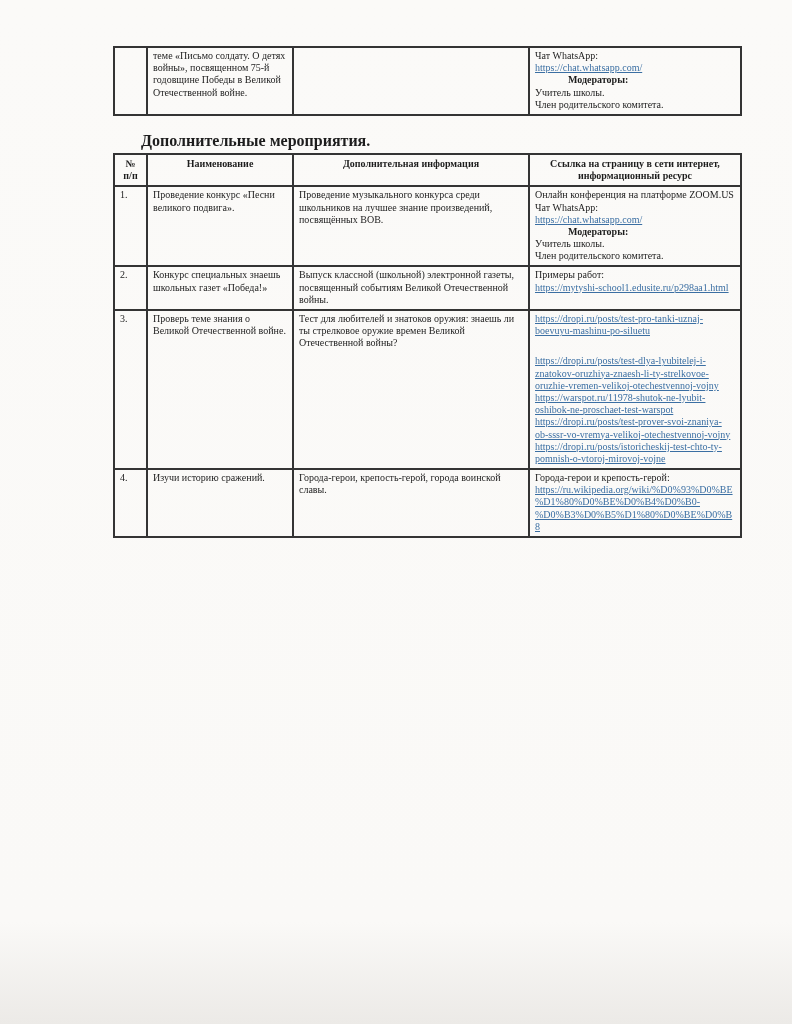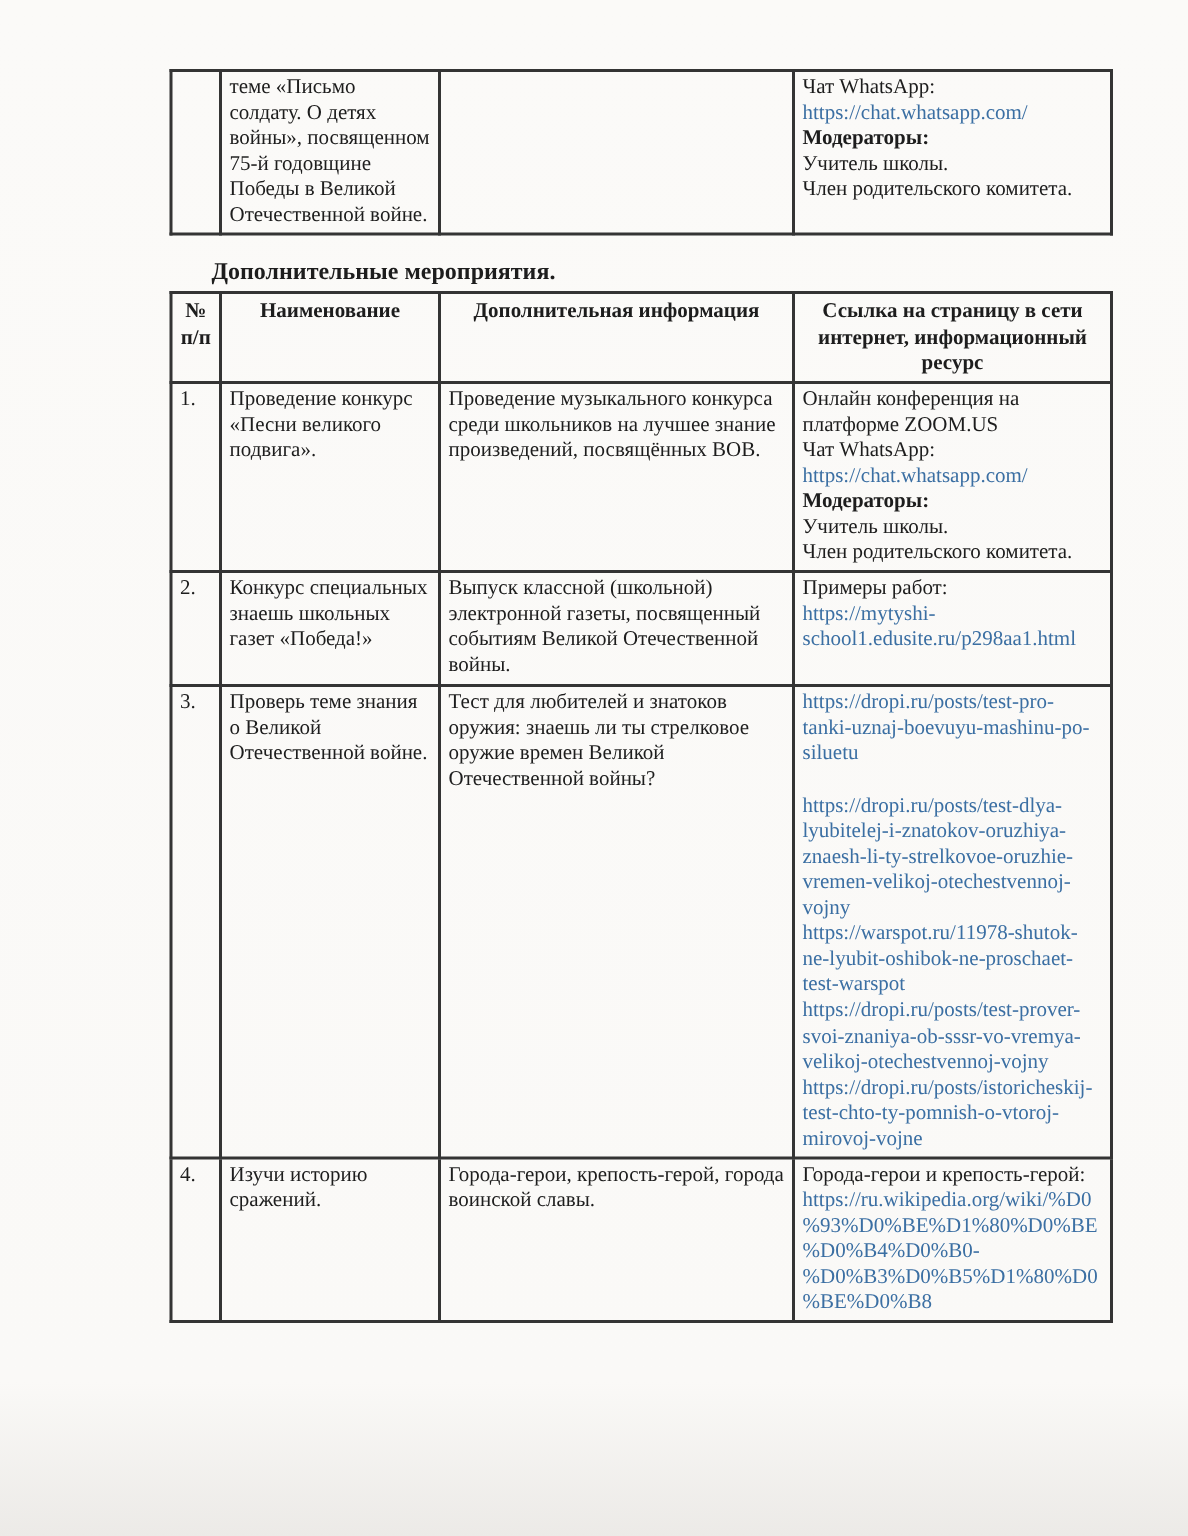--- a/index.html
+++ b/index.html
@@ -18,21 +18,21 @@
   }
   table.doc-table {
     border-collapse: collapse;
     table-layout: fixed;
     width: 627px;
   }
   .doc-table td, .doc-table th {
     border: 2px solid #343434;
     vertical-align: top;
     padding: 2px 5px 3px 5px;
-    font-size: 14px;
+    font-size: 10px;
     line-height: 1.22;
   }
   .doc-table th {
     text-align: center;
     font-weight: bold;
     padding-top: 3px;
   }
   .col-num  { width: 33px; }
   .col-name { width: 146px; }
   .col-info { width: 236px; }
@@ -47,24 +47,25 @@
   .subheading {
     font-weight: bold;
     font-size: 16px;
     line-height: 20px;
     margin-bottom: 2px;
     margin-left: 28px;
   }
   .res div { overflow-wrap: anywhere; }
   .res a {
     color: #3b6fa3;
+    text-decoration: underline;
     overflow-wrap: anywhere;
     cursor: pointer;
   }
-  .res .b { font-weight: bold; }
+  .res .b { font-weight: bold; margin-left: 33px; }
   .res .spacer { height: 18px; }
 </style>
 </head>
 <body>
 
 <div class="content">
 
   <table class="doc-table">
     <colgroup>
       <col class="col-num">

